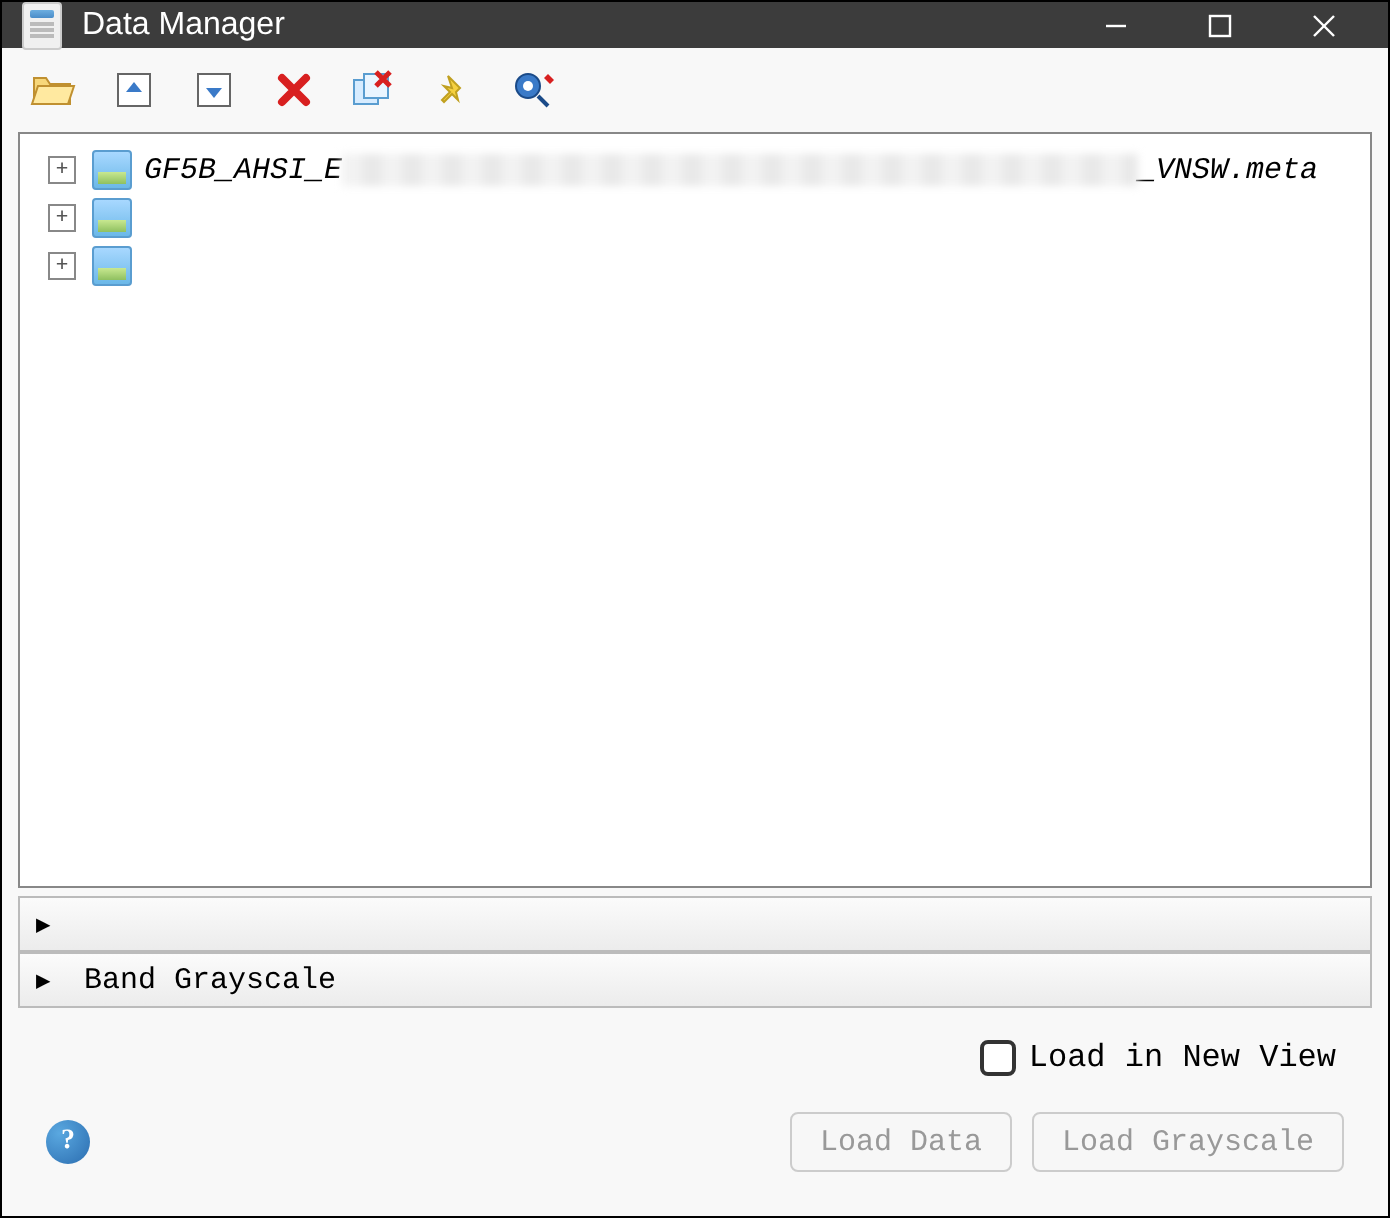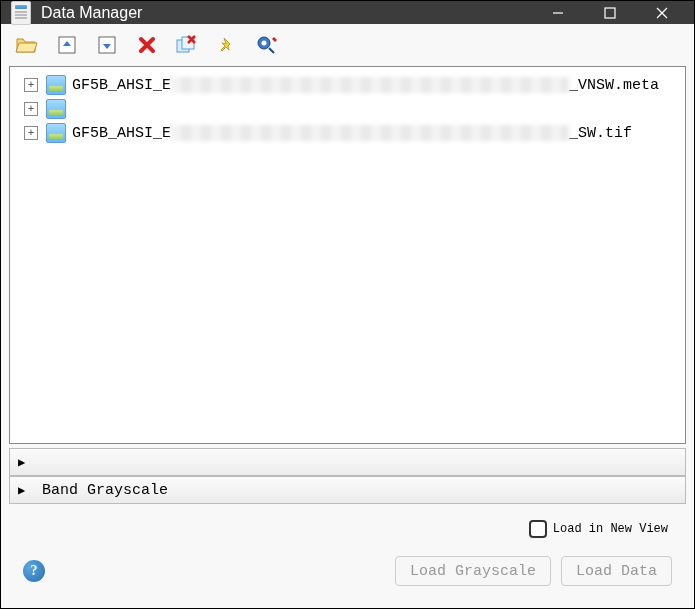--- a/index.html
+++ b/index.html
@@ -14,26 +14,26 @@
 .win-btn { width: 52px; height: 40px; display: flex; align-items: center; justify-content: center; cursor: pointer; }
 .win-btn svg { stroke: #fff; fill: none; stroke-width: 1.2; }
 .toolbar { height: 42px; background: #f8f8f8; display: flex; align-items: center; padding: 0 12px; gap: 12px; border-bottom: 0; }
 .tb-btn { width: 28px; height: 28px; display: flex; align-items: center; justify-content: center; cursor: pointer; border-radius: 2px; }
 .content { flex: 1; display: flex; flex-direction: column; padding: 0 8px 8px 8px; }
 .tree-area { flex: 1; background: #fff; border: 1px solid #888; overflow: hidden; padding: 6px 4px; }
 .tree-item { display: flex; align-items: center; height: 24px; margin-left: 10px; position: relative; }
 .tree-expand { width: 14px; height: 14px; border: 1px solid #888; background: #fff; font-size: 10px; line-height: 12px; text-align: center; color: #555; margin-right: 8px; cursor: pointer; font-family: monospace; }
 .tree-fileicon { width: 20px; height: 20px; margin-right: 6px; background: linear-gradient(#a8d8ff,#6bb8e8); border: 1px solid #5a9dd0; border-radius: 2px; position: relative; }
 .tree-fileicon::after { content:""; position:absolute; bottom:2px; left:2px; right:2px; height:6px; background:linear-gradient(#c8e890,#8fc060); }
-.tree-label { font-family: "Courier New","SimSun", monospace; font-size: 15px; white-space: nowrap; }
+.tree-label { font-family: "Courier New","SimSun", monospace; font-size: 15px; white-space: nowrap; font-style: italic; }
 .tree-item .redact { display:inline-block; height: 16px; background: linear-gradient(90deg,#f2f2f2 0 10px,#e9e9e9 10px 20px); background-size:20px 100%; vertical-align: middle; filter: blur(2px); }
 .accordion { margin-top: 4px; }
 .acc-header { height: 28px; background: linear-gradient(#fbfbfb,#ececec); border: 1px solid #bbb; display: flex; align-items: center; padding: 0 8px; cursor: pointer; font-family: "Courier New","SimSun", monospace; font-size: 15px; }
 .acc-arrow { width: 14px; font-size: 12px; margin-right: 10px; }
-.footer-check { display: flex; align-items: center; justify-content: flex-end; padding: 16px 18px 14px 0; gap: 6px; font-family: "SimSun","Courier New", monospace; font-size: 12px; }
+.footer-check { display: flex; align-items: center; justify-content: flex-end; padding: 16px 18px 14px 0; gap: 6px; font-family: "SimSun","Courier New", monospace; font-size: 16px; }
 .checkbox { width: 18px; height: 18px; border: 2px solid #333; border-radius: 4px; background:#fff; cursor:pointer; }
 .footer-buttons { display: flex; align-items: center; padding: 4px 14px 14px 14px; }
 .help-btn { width: 22px; height: 22px; border-radius: 50%; background: radial-gradient(circle at 30% 30%, #5aa8e0, #2b6db0); color:#fff; font-weight:bold; display:flex; align-items:center; justify-content:center; font-size:14px; cursor:pointer; font-family: Georgia, serif; }
 .spacer { flex:1; }
 .big-btn { height: 30px; padding: 0 14px; background: #f7f7f7; border: 1px solid #ccc; border-radius: 4px; margin-left: 10px; cursor: pointer; font-family: "SimSun","Courier New", monospace; font-size: 15px; color: #999; }
 </style>
 </head>
 <body>
 
 <div class="window">
@@ -114,21 +114,20 @@
           <div class="tree-fileicon"></div>
           <span class="tree-label"><span>GF5B_AHSI_E</span><span class="redact" style="width:398px"></span><span>_VNSW.meta</span></span>
         </div>
         <div class="tree-item">
           <div class="tree-expand">+</div>
           <div class="tree-fileicon"></div>
         </div>
         <div class="tree-item">
           <div class="tree-expand">+</div>
           <div class="tree-fileicon"></div>
-          <span class="tree-label"><span>GF5B_AHSI_E</span><span class="redact" style="width:398px"></span><span>_SW.tif</span></span>
         </div>
       </div>
 
     <div class="accordion" id="accordion">
 
     <div class="acc-header">
           <span class="acc-arrow">▶</span>
         </div>
         <div class="acc-header">
           <span class="acc-arrow">▶</span>
@@ -137,18 +136,18 @@
       </div>
 
     <div class="footer-check">
       <div class="checkbox"></div>
       <span>Load in New View</span>
     </div>
 
     <div class="footer-buttons">
       <div class="help-btn">?</div>
       <div class="spacer"></div>
+      <button class="big-btn">Load Data</button>
       <button class="big-btn">Load Grayscale</button>
-      <button class="big-btn">Load Data</button>
     </div>
   </div>
 
 </div>
 
 </body></html>

